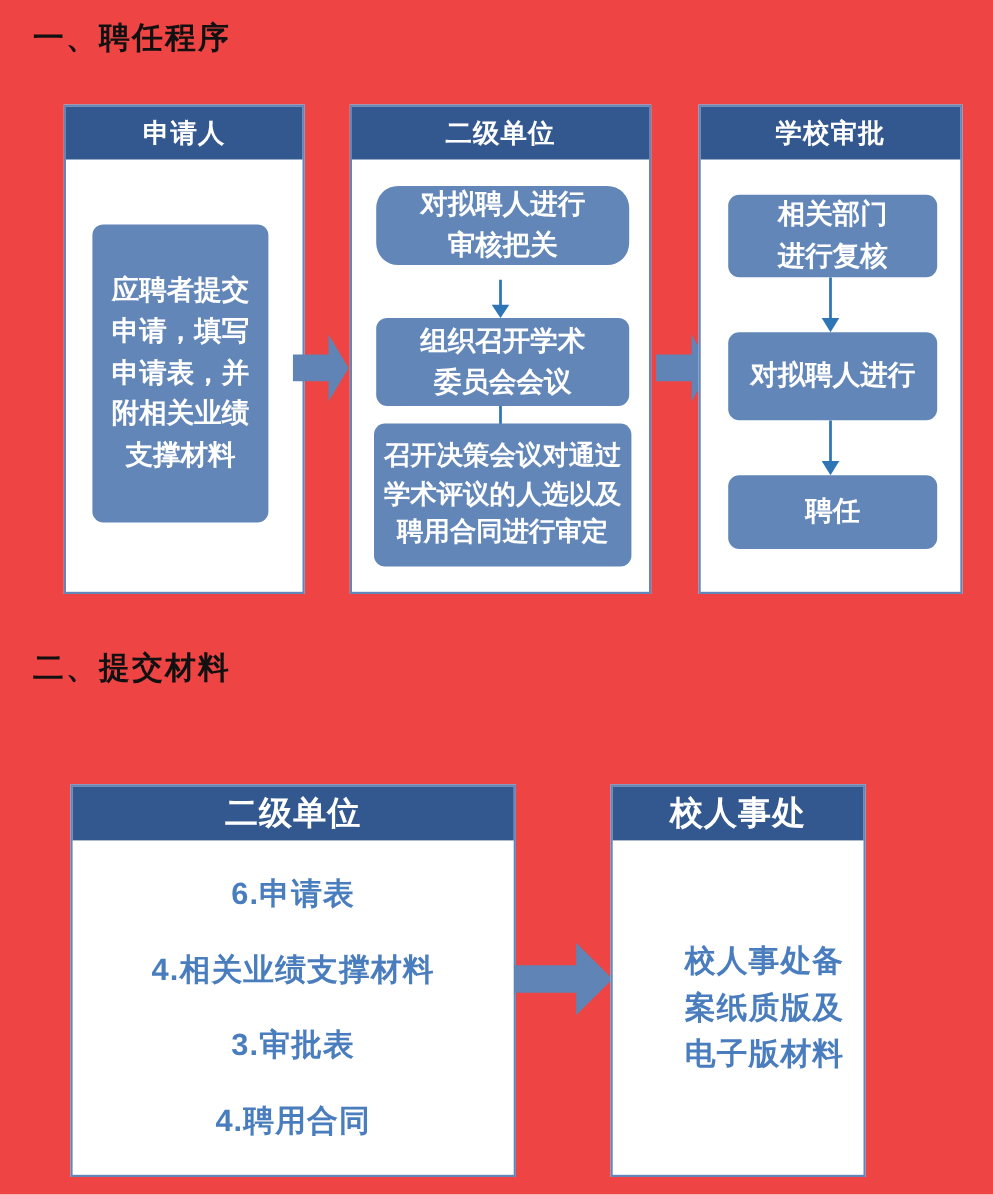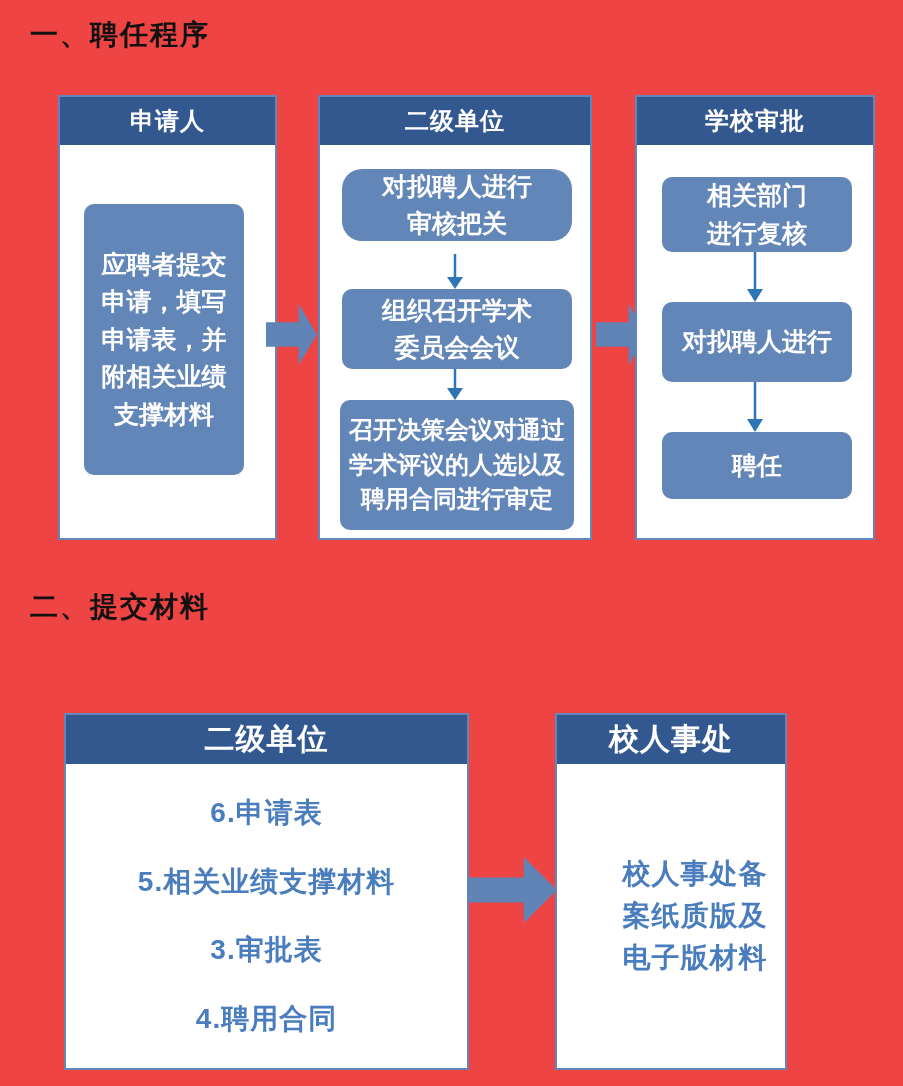--- a/index.html
+++ b/index.html
@@ -34,21 +34,21 @@
 
   
   #panel-1{left:58px;top:95px;width:219px;height:445px;}
   #panel-2{left:318px;top:95px;width:274px;height:445px;}
   #panel-3{left:635px;top:95px;width:240px;height:445px;padding-left:23px;}
 
   #box-1a{left:24px;top:107px;width:160px;height:271px;}
 
   #box-2a{left:22px;top:72px;width:230px;height:72px;border-radius:20px;}
   #box-2b{left:22px;top:192px;width:230px;height:80px;}
-  #box-2c{left:20px;top:303px;width:234px;height:130px;text-align:center;}
+  #box-2c{left:20px;top:288px;width:234px;height:130px;text-align:center;}
 
   #box-3a{left:25px;top:80px;width:190px;height:75px;}
   #box-3b{left:25px;top:205px;width:190px;height:80px;}
   #box-3c{left:25px;top:335px;width:190px;height:67px;}
 
   .vconn{position:absolute;left:50%;transform:translateX(-50%);}
   #conn-2a{top:157px;}
   #conn-2b{top:272px;}
   #conn-3a{top:155px;}
   #conn-3b{top:285px;}
@@ -137,21 +137,21 @@
     <div class="fbox" id="box-3c">聘任</div>
   </div>
 
   <h1 class="sec-title" id="title2">二、提交材料</h1>
 
   <div class="flow2">
     <div class="panel" id="panel-L">
       <div class="panel-header">二级单位</div>
       <div class="mat-list">
         <div class="mat-item">6.申请表</div>
-        <div class="mat-item">5.相关业绩支撑材料</div>
+        <div class="mat-item">4.相关业绩支撑材料</div>
         <div class="mat-item">3.审批表</div>
         <div class="mat-item">4.聘用合同</div>
       </div>
     </div>
 
     <div class="big-arrow" id="arrow-3"></div>
 
     <div class="panel" id="panel-R">
       <div class="panel-header">校人事处</div>
       <div class="hr-note">校人事处备

